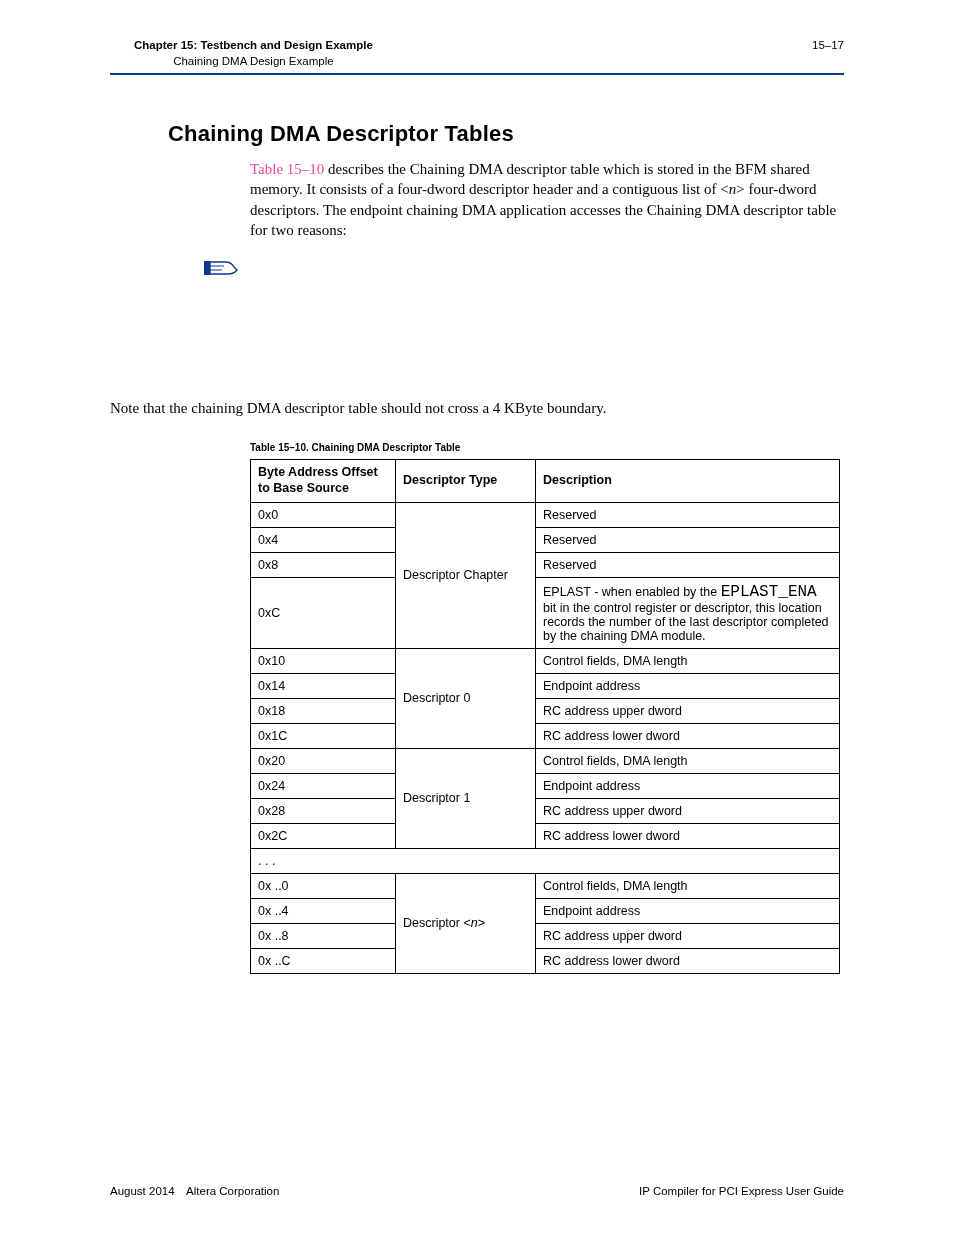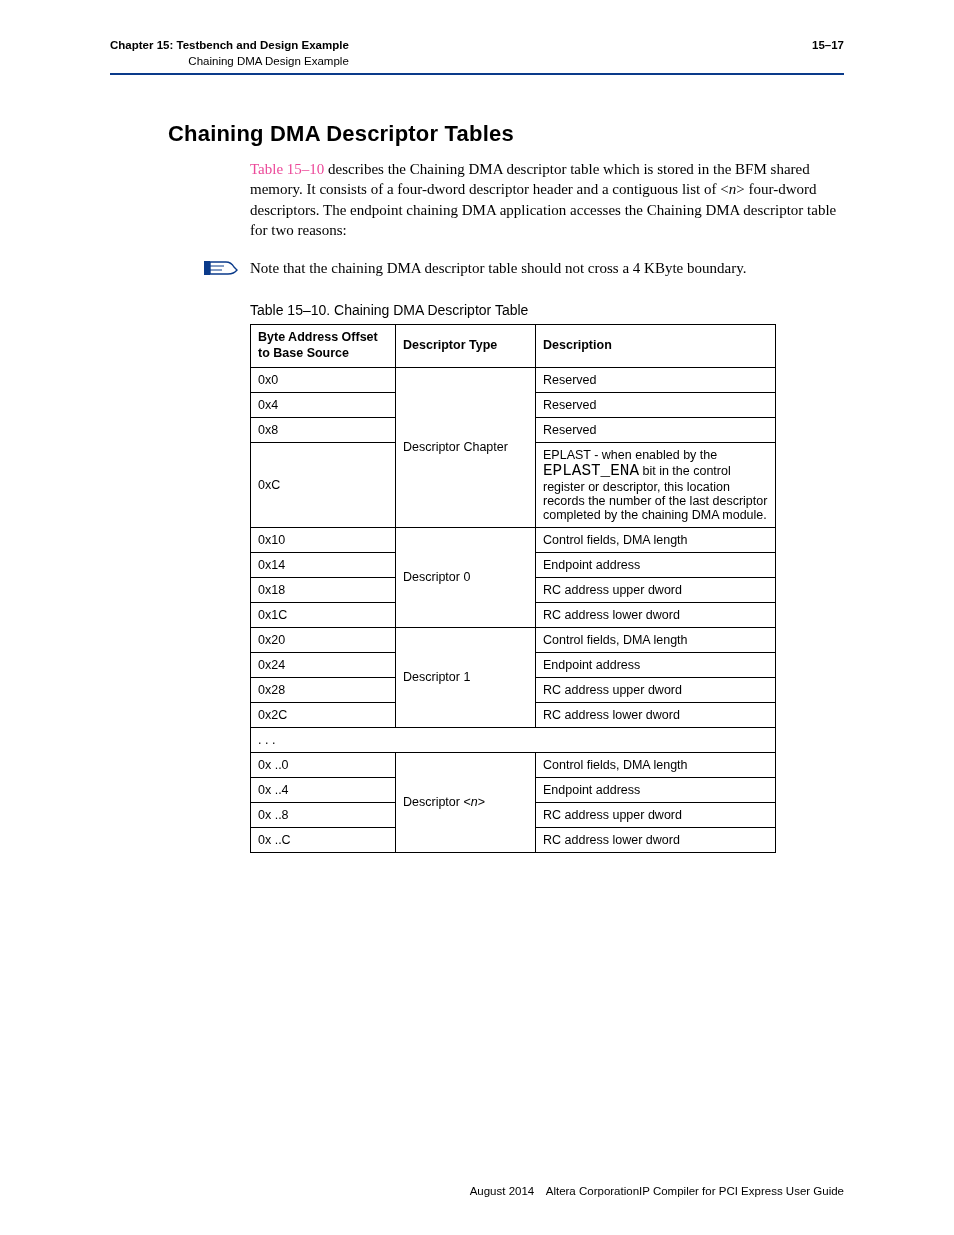--- a/index.html
+++ b/index.html
@@ -17,22 +17,22 @@
     padding: 38px 110px 0 110px;
   }
   .header-row {
     display: flex;
     justify-content: space-between;
     align-items: flex-start;
     font-family: Arial, Helvetica, sans-serif;
     font-size: 11.5px;
     line-height: 1.35;
   }
-  .header-left { text-align: right; }
-  .header-right { text-align: center; font-weight: bold; }
+  .header-left { text-align: center; margin-left: 24px; }
+  .header-right { text-align: center; font-weight: normal; }
   .header-title { font-weight: bold; }
   .header-sub { font-weight: normal; }
   .header-rule {
     border: none;
     border-top: 2px solid #0a3a8a;
     margin: 4px 0 0 0;
   }
   .section-heading {
     font-family: Liberation Sans, sans-serif;
     font-weight: 900;
@@ -69,43 +69,44 @@
     left: 4px;
     top: 5px;
     width: 8px;
     height: 8px;
     background: #0a3a8a;
   }
   .note-row {
     display: flex;
     align-items: flex-start;
     margin: 18px 0 24px 0;
+    flex-direction: column;
   }
   .note-icon {
     width: 140px;
     flex: 0 0 140px;
     display: flex;
     justify-content: flex-end;
     padding-right: 12px;
     padding-top: 2px;
   }
   .note-text {
     font-size: 15px;
     line-height: 1.35;
   }
   .table-caption {
     font-family: Arial, Helvetica, sans-serif;
-    font-weight: normal;
-    font-size: 14px;
+    font-weight: bold;
+    font-size: 10px;
     margin: 4px 0 6px 140px;
   }
   table.doc {
     border-collapse: collapse;
     margin-left: 140px;
-    width: 526px;
+    width: 590px;
     font-family: Arial, Helvetica, sans-serif;
     font-size: 12.5px;
   }
   table.doc th, table.doc td {
     border: 1px solid #000;
     padding: 5px 7px;
     vertical-align: middle;
     text-align: left;
   }
   table.doc th {
@@ -115,21 +116,21 @@
   .col1 { width: 145px; }
   .col2 { width: 140px; }
   .mono { font-family: 'Courier New', monospace; font-size: 16px; }
   .ital { font-style: italic; }
   .footer {
     position: absolute;
     bottom: 38px;
     left: 110px;
     right: 110px;
     display: flex;
-    justify-content: flex-end;
+    justify-content: space-between;
     font-family: Arial, Helvetica, sans-serif;
     font-size: 11.5px;
   }
 </style>
 </head>
 <body>
 
 <div class="page">
 
   <div class="header-row">

